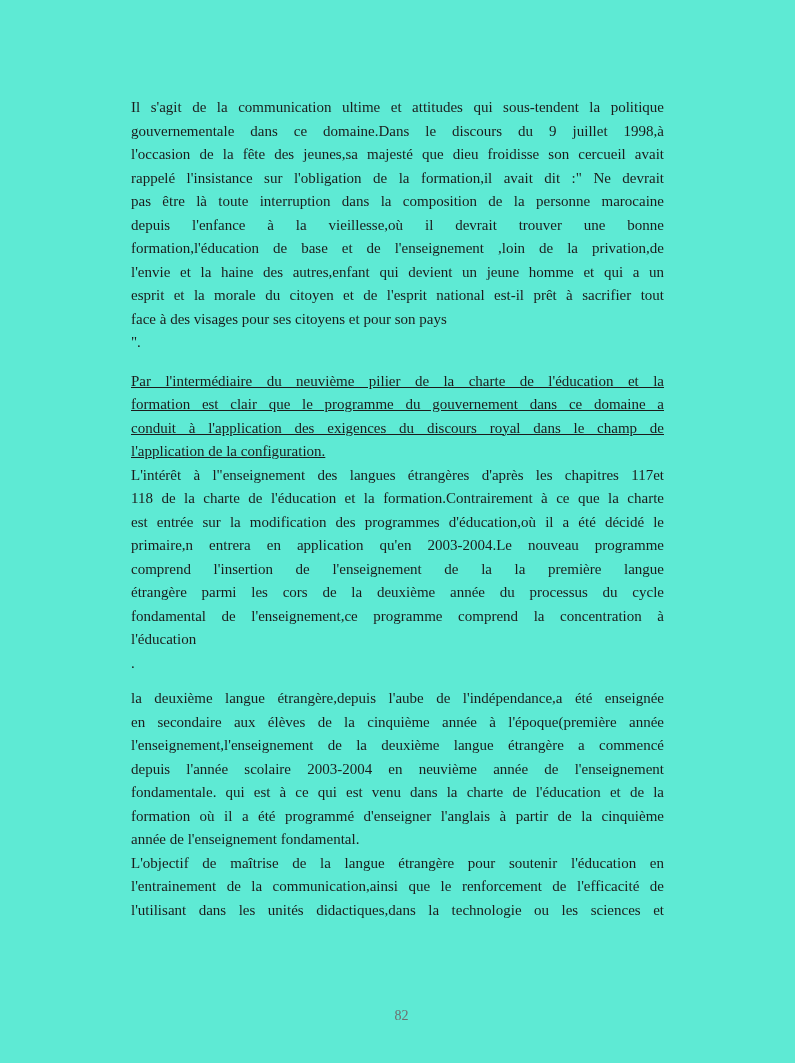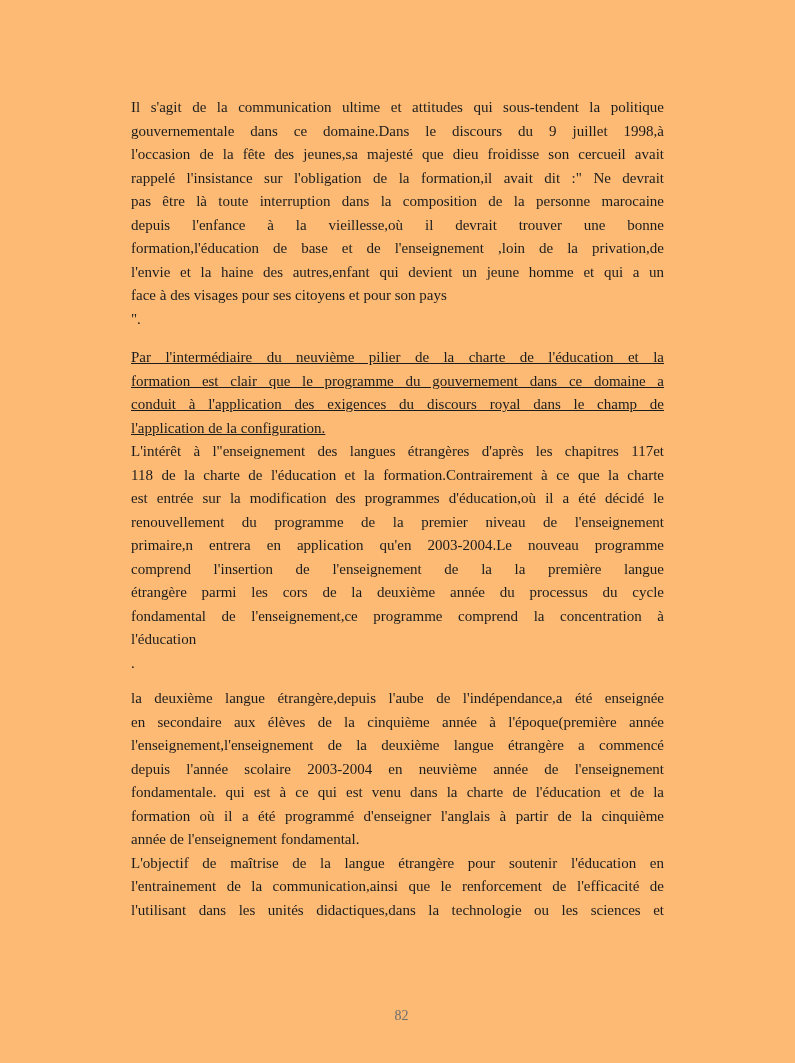--- a/index.html
+++ b/index.html
@@ -46,47 +46,47 @@
     width: 100%;
     text-align: center;
     font-size: 14px;
     color: #6e6e6e;
     font-family: "Liberation Serif", "DejaVu Serif", serif;
   }
 </style>
 </head>
 <body>
 
-<div class="page" style="background: #fdba74;">
+<div class="page" style="background: #5eead4;">
   <div class="text-block" id="text-block" style="color: rgb(28, 28, 28);">
       <div class="para">
         <div class="line">Il s'agit de la communication ultime et attitudes qui sous-tendent la politique</div>
         <div class="line">gouvernementale dans ce domaine.Dans le discours du 9 juillet 1998,à</div>
         <div class="line">l'occasion de la fête des jeunes,sa majesté que dieu froidisse son cercueil avait</div>
         <div class="line">rappelé l'insistance sur l'obligation de la formation,il avait dit :" Ne devrait</div>
         <div class="line">pas être là toute interruption dans la composition de la personne marocaine</div>
         <div class="line">depuis l'enfance à la vieillesse,où il devrait trouver une bonne</div>
         <div class="line">formation,l'éducation de base et de l'enseignement ,loin de la privation,de</div>
         <div class="line">l'envie et la haine des autres,enfant qui devient un jeune homme et qui a un</div>
+        <div class="line">esprit et la morale du citoyen et de l'esprit national est-il prêt à sacrifier tout</div>
         <div class="line last">face à des visages pour ses citoyens et pour son pays</div>
       </div>
       <div class="para">
         <div class="line last">".</div>
       </div>
       <div class="para" style="margin-top: 15px; text-decoration: underline;">
         <div class="line">Par l'intermédiaire du neuvième pilier de la charte de l'éducation et la</div>
         <div class="line">formation est clair que le programme du gouvernement dans ce domaine a</div>
         <div class="line">conduit à l'application des exigences du discours royal dans le champ de</div>
         <div class="line last">l'application de la configuration.</div>
       </div>
       <div class="para">
         <div class="line">L'intérêt à l"enseignement des langues étrangères d'après les chapitres 117et</div>
         <div class="line">118 de la charte de l'éducation et la formation.Contrairement à ce que la charte</div>
         <div class="line">est entrée sur la modification des programmes d'éducation,où il a été décidé le</div>
-        <div class="line">renouvellement du programme de la premier niveau de l'enseignement</div>
         <div class="line">primaire,n entrera en application qu'en 2003-2004.Le nouveau programme</div>
         <div class="line">comprend l'insertion de l'enseignement de la la première langue</div>
         <div class="line">étrangère parmi les cors de la deuxième année du processus du cycle</div>
         <div class="line">fondamental de l'enseignement,ce programme comprend la concentration à</div>
         <div class="line last">l'éducation</div>
       </div>
       <div class="para">
         <div class="line last">.</div>
       </div>
       <div class="para" style="margin-top: 12px;">

